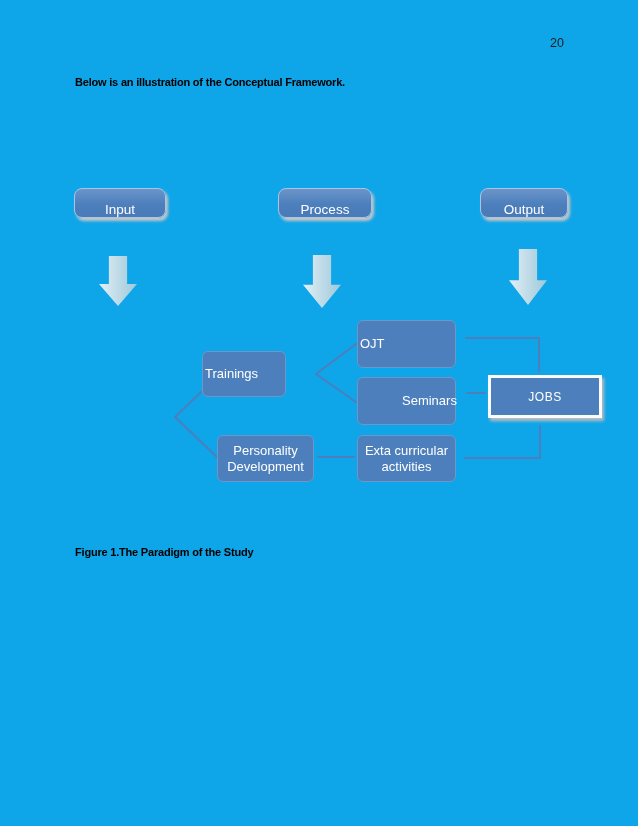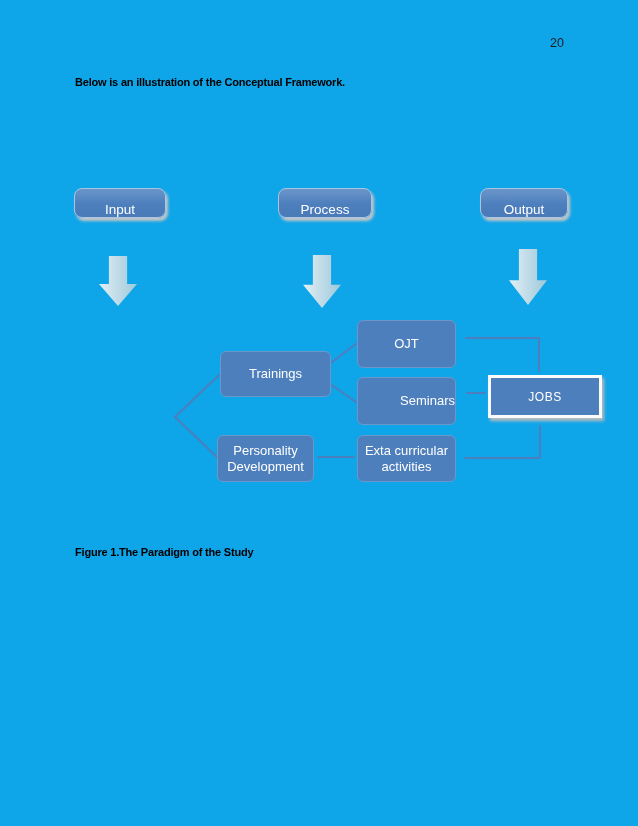--- a/index.html
+++ b/index.html
@@ -28,21 +28,21 @@
   }
   .arrow-down{
     position:absolute;
     background:linear-gradient(90deg,#e3f0f5 0%,#c3dde9 45%,#9dc9da 100%);
     clip-path:polygon(26% 0,74% 0,74% 56%,100% 56%,50% 100%,0 56%,26% 56%);
   }
   .flow-box{
     position:absolute;box-sizing:border-box;background:#4e7fbd;
     border:1px solid #central;border:1px solid #6c97cb;border-radius:6px;
     color:#fff;font-size:13px;line-height:15.5px;text-align:center;
-    display:flex;align-items:center;justify-content:center;padding:2px;
+    display:flex;align-items:center;justify-content:flex-start;padding:2px;
   }
   .jobs-box{
     position:absolute;box-sizing:border-box;background:#4e7fbd;
     border:3px solid #fbfbfb;box-shadow:2px 3px 3px #bdbdbd;
     color:#fff;font-size:12px;letter-spacing:0.5px;
     display:flex;align-items:center;justify-content:center;
   }
   .connector-layer{position:absolute;left:0;top:0;pointer-events:none;}
 </style>
 </head>
@@ -74,21 +74,21 @@
       <line x1="175" y1="417" x2="219" y2="459"></line>
       <line x1="316" y1="374" x2="356" y2="344"></line>
       <line x1="316" y1="374" x2="356" y2="402"></line>
       <line x1="318" y1="457" x2="354" y2="457"></line>
       <line x1="467" y1="393" x2="485" y2="393"></line>
       <polyline points="466,338 539,338 539,371"></polyline>
       <polyline points="465,458 540,458 540,426"></polyline>
     </g>
   </svg>
 
-  <div class="flow-box" style="left:220px;top:351px;width:111px;height:46px;">
+  <div class="flow-box" style="left:202px;top:351px;width:84px;height:46px;">
     <span>Trainings</span>
   </div>
   <div class="flow-box" style="left:357px;top:320px;width:99px;height:48px;">
     <span>OJT</span>
   </div>
   <div class="flow-box" style="left:357px;top:377px;width:99px;height:48px;padding-left:44px;">
     <span>Seminars</span>
   </div>
   <div class="flow-box" style="left:217px;top:435px;width:97px;height:47px;">
     <span>Personality Development</span>

